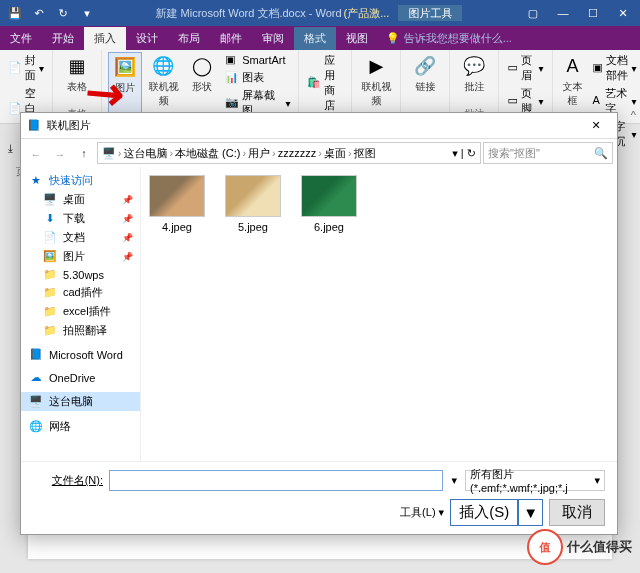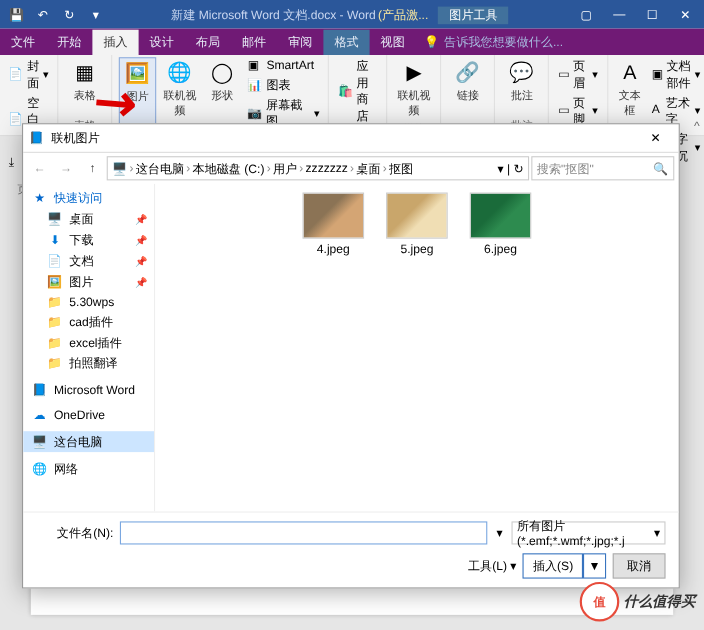--- a/index.html
+++ b/index.html
@@ -50,38 +50,38 @@
 .view-btn{width:22px;height:18px;border:1px solid #ccc;display:flex;align-items:center;justify-content:center;}
 .dlg-body{flex:1;display:flex;overflow:hidden;}
 .dlg-side{width:120px;border-right:1px solid #eee;padding:4px 0;overflow-y:auto;}
 .side-item{display:flex;align-items:center;padding:2px 6px 2px 14px;gap:6px;font-size:11px;cursor:pointer;}
 .side-item.quick{color:#0066cc;font-weight:500;padding-left:8px;}
 .side-item.sub{padding-left:22px;}
 .side-item .pin{margin-left:auto;color:#888;font-size:9px;}
 .side-item.sel{background:#cce5ff;}
 .side-item.head{padding-left:8px;margin-top:6px;}
 .side-icon{width:14px;display:inline-flex;justify-content:center;}
-.dlg-content{flex:1;padding:8px;display:flex;gap:20px;align-items:flex-start;justify-content:center;}
+.dlg-content{flex:1;padding:8px;display:flex;gap:20px;align-items:flex-start;}
 .thumb{display:flex;flex-direction:column;align-items:center;gap:4px;cursor:pointer;}
 .thumb-img{width:56px;height:42px;border:1px solid #ccc;display:flex;align-items:center;justify-content:center;font-size:9px;color:#999;}
 .thumb-img.dog1{background:linear-gradient(135deg,#8b7355 40%,#d4a574 60%);}
 .thumb-img.dog2{background:linear-gradient(135deg,#c9a66b 40%,#f0deb4 60%);}
 .thumb-img.girl{background:linear-gradient(135deg,#1a6b3a 40%,#2d8b4f 60%);}
 .dlg-bottom{border-top:1px solid #eee;padding:8px 12px;}
 .file-row{display:flex;align-items:center;gap:6px;}
-.file-label{width:70px;text-align:right;}
+.file-label{width:70px;text-align:right;text-decoration:underline;}
 .file-input{flex:1;border:1px solid #7aa7e0;height:21px;padding:0 4px;}
 .file-filter{width:140px;border:1px solid #ccc;height:21px;padding:0 4px;font-size:10px;display:flex;align-items:center;}
 .btn-row{display:flex;justify-content:flex-end;gap:6px;margin-top:8px;align-items:center;}
-.dlg-btn{border:1px solid #adadad;background:#e1e1e1;padding:3px 12px;cursor:pointer;font-size:11px;}
+.dlg-btn{border:1px solid #adadad;background:#e1e1e1;padding:3px 12px;cursor:pointer;font-size:15px;}
 .dlg-btn.primary{border:1px solid #3874bf;background:#fff;padding:3px 8px;}
 .dlg-btn.split{border-left:1px solid #3874bf;padding:3px 4px;}
 .watermark{position:absolute;right:8px;bottom:8px;z-index:50;display:flex;align-items:center;gap:4px;}
 .wm-icon{width:36px;height:36px;border-radius:50%;border:2px solid #e74c3c;display:flex;flex-direction:column;align-items:center;justify-content:center;background:#fff;font-size:14px;font-weight:bold;}
-.wm-text{font-size:13px;font-weight:bold;color:#333;font-style:italic;}
+.wm-text{font-size:13px;font-weight:bold;color:#333;}
 select,input{font-family:inherit;font-size:11px;}
 </style>
 </head>
 <body>
 
 <div class="title-bar">
   <div class="qat">
     <div class="qat-btn">💾</div>
     <div class="qat-btn">↶</div>
     <div class="qat-btn">↻</div>

